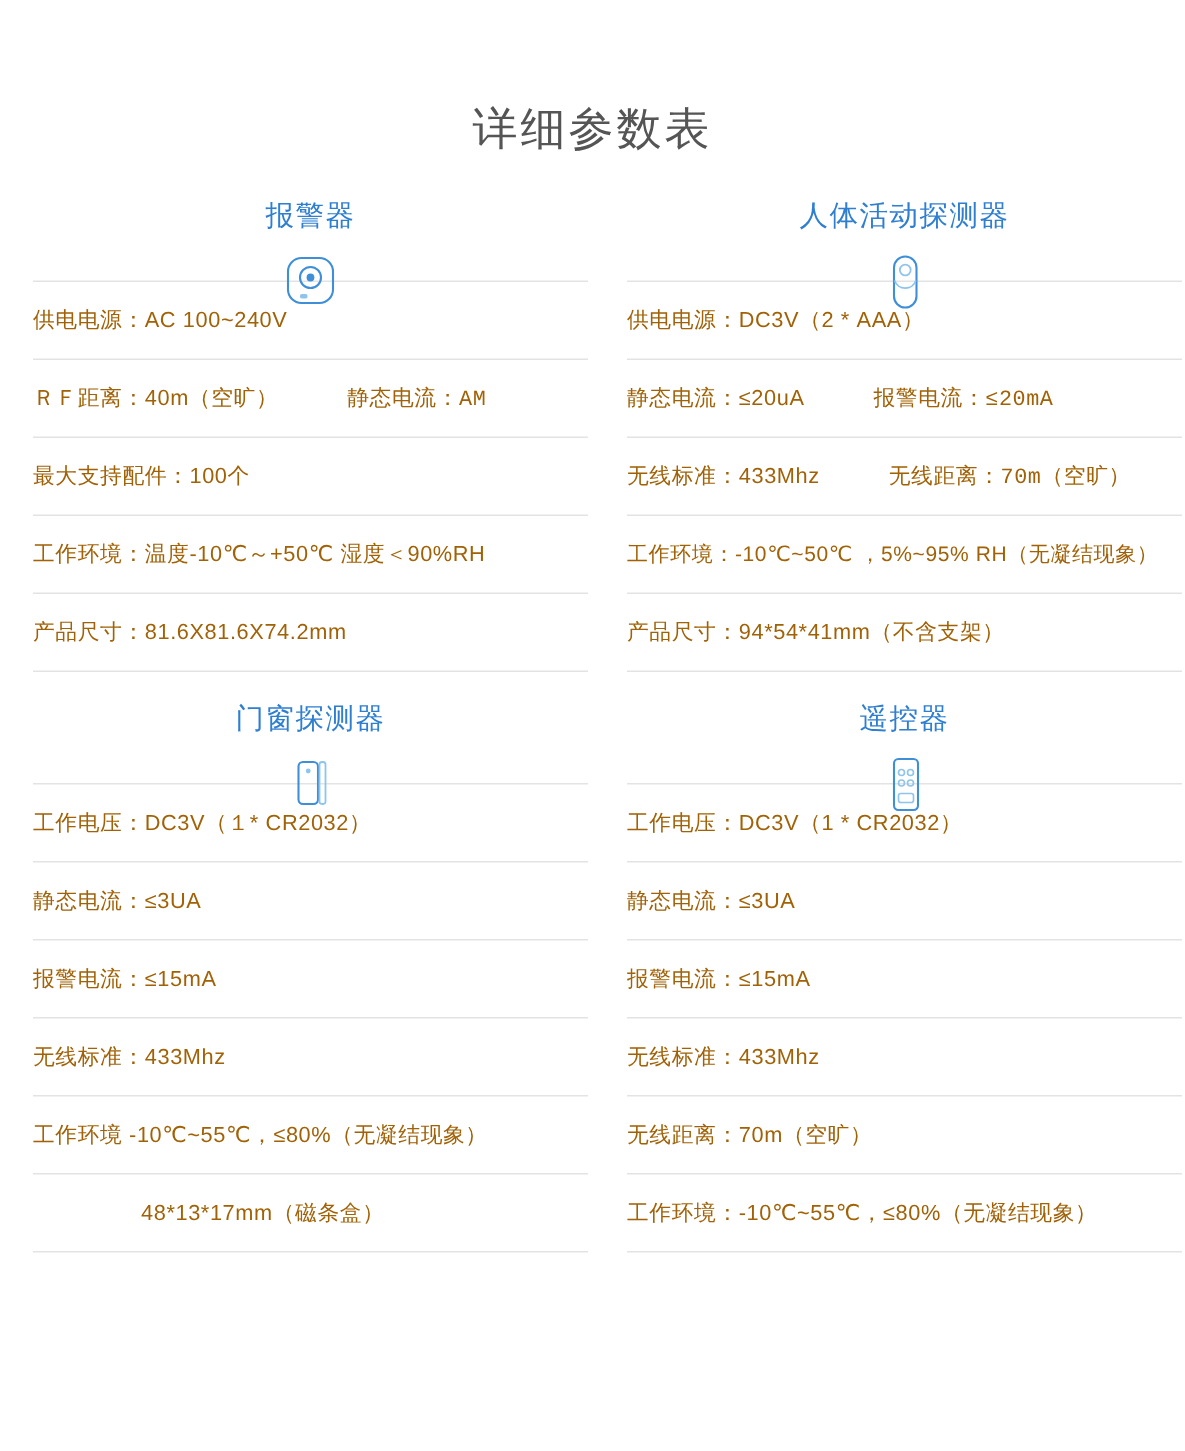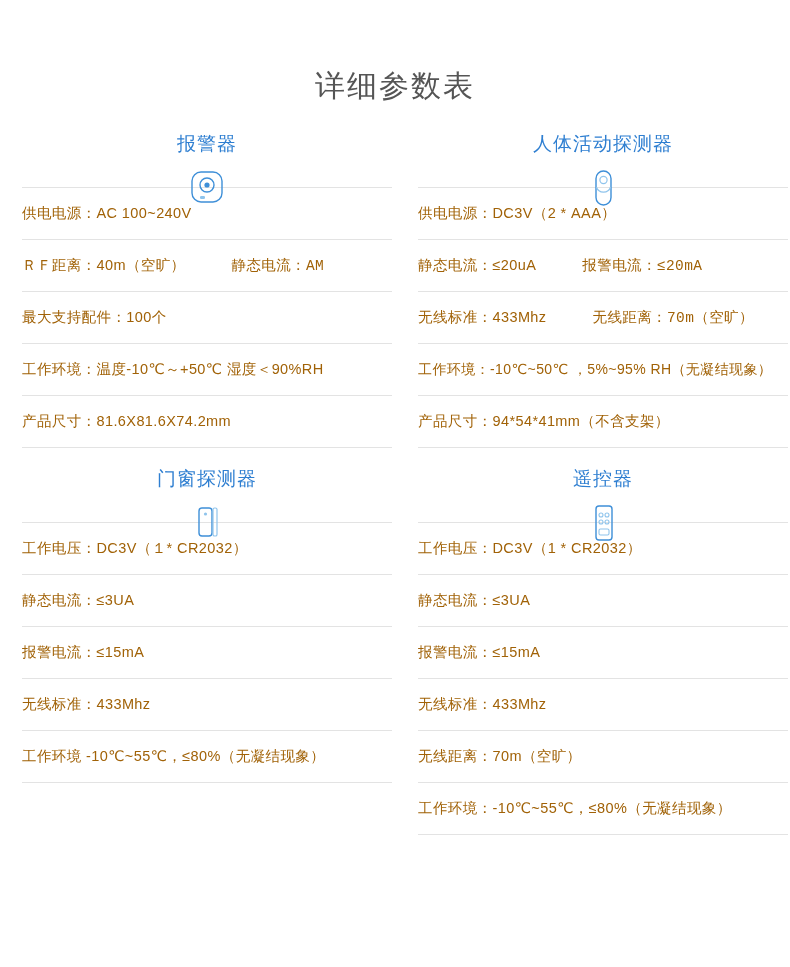--- a/index.html
+++ b/index.html
@@ -180,20 +180,23 @@
           </div>
         <div class="row">
             <span class="c1">报警电流：≤15mA</span>
           </div>
         <div class="row">
             <span class="c1">无线标准：433Mhz</span>
           </div>
         <div class="row">
             <span class="c1">工作环境 -10℃~55℃，≤80%（无凝结现象）</span>
           </div>
+        <div class="row indent">
+            <span class="c1">48*13*17mm（磁条盒）</span>
+          </div>
       </div>
     </div>
 
     <div class="section">
       <div class="sec-head">
         <span class="sec-title">遥控器</span>
         <span class="sec-icon">
           <svg width="40" height="44" viewBox="0 0 40 44">
             <rect x="13" y="4" width="16" height="34" rx="3" fill="none" stroke="#3e8fd8" stroke-width="1.4"></rect>
             <circle cx="18" cy="13" r="2" fill="none" stroke="#8fc4ec" stroke-width="1.1"></circle>

